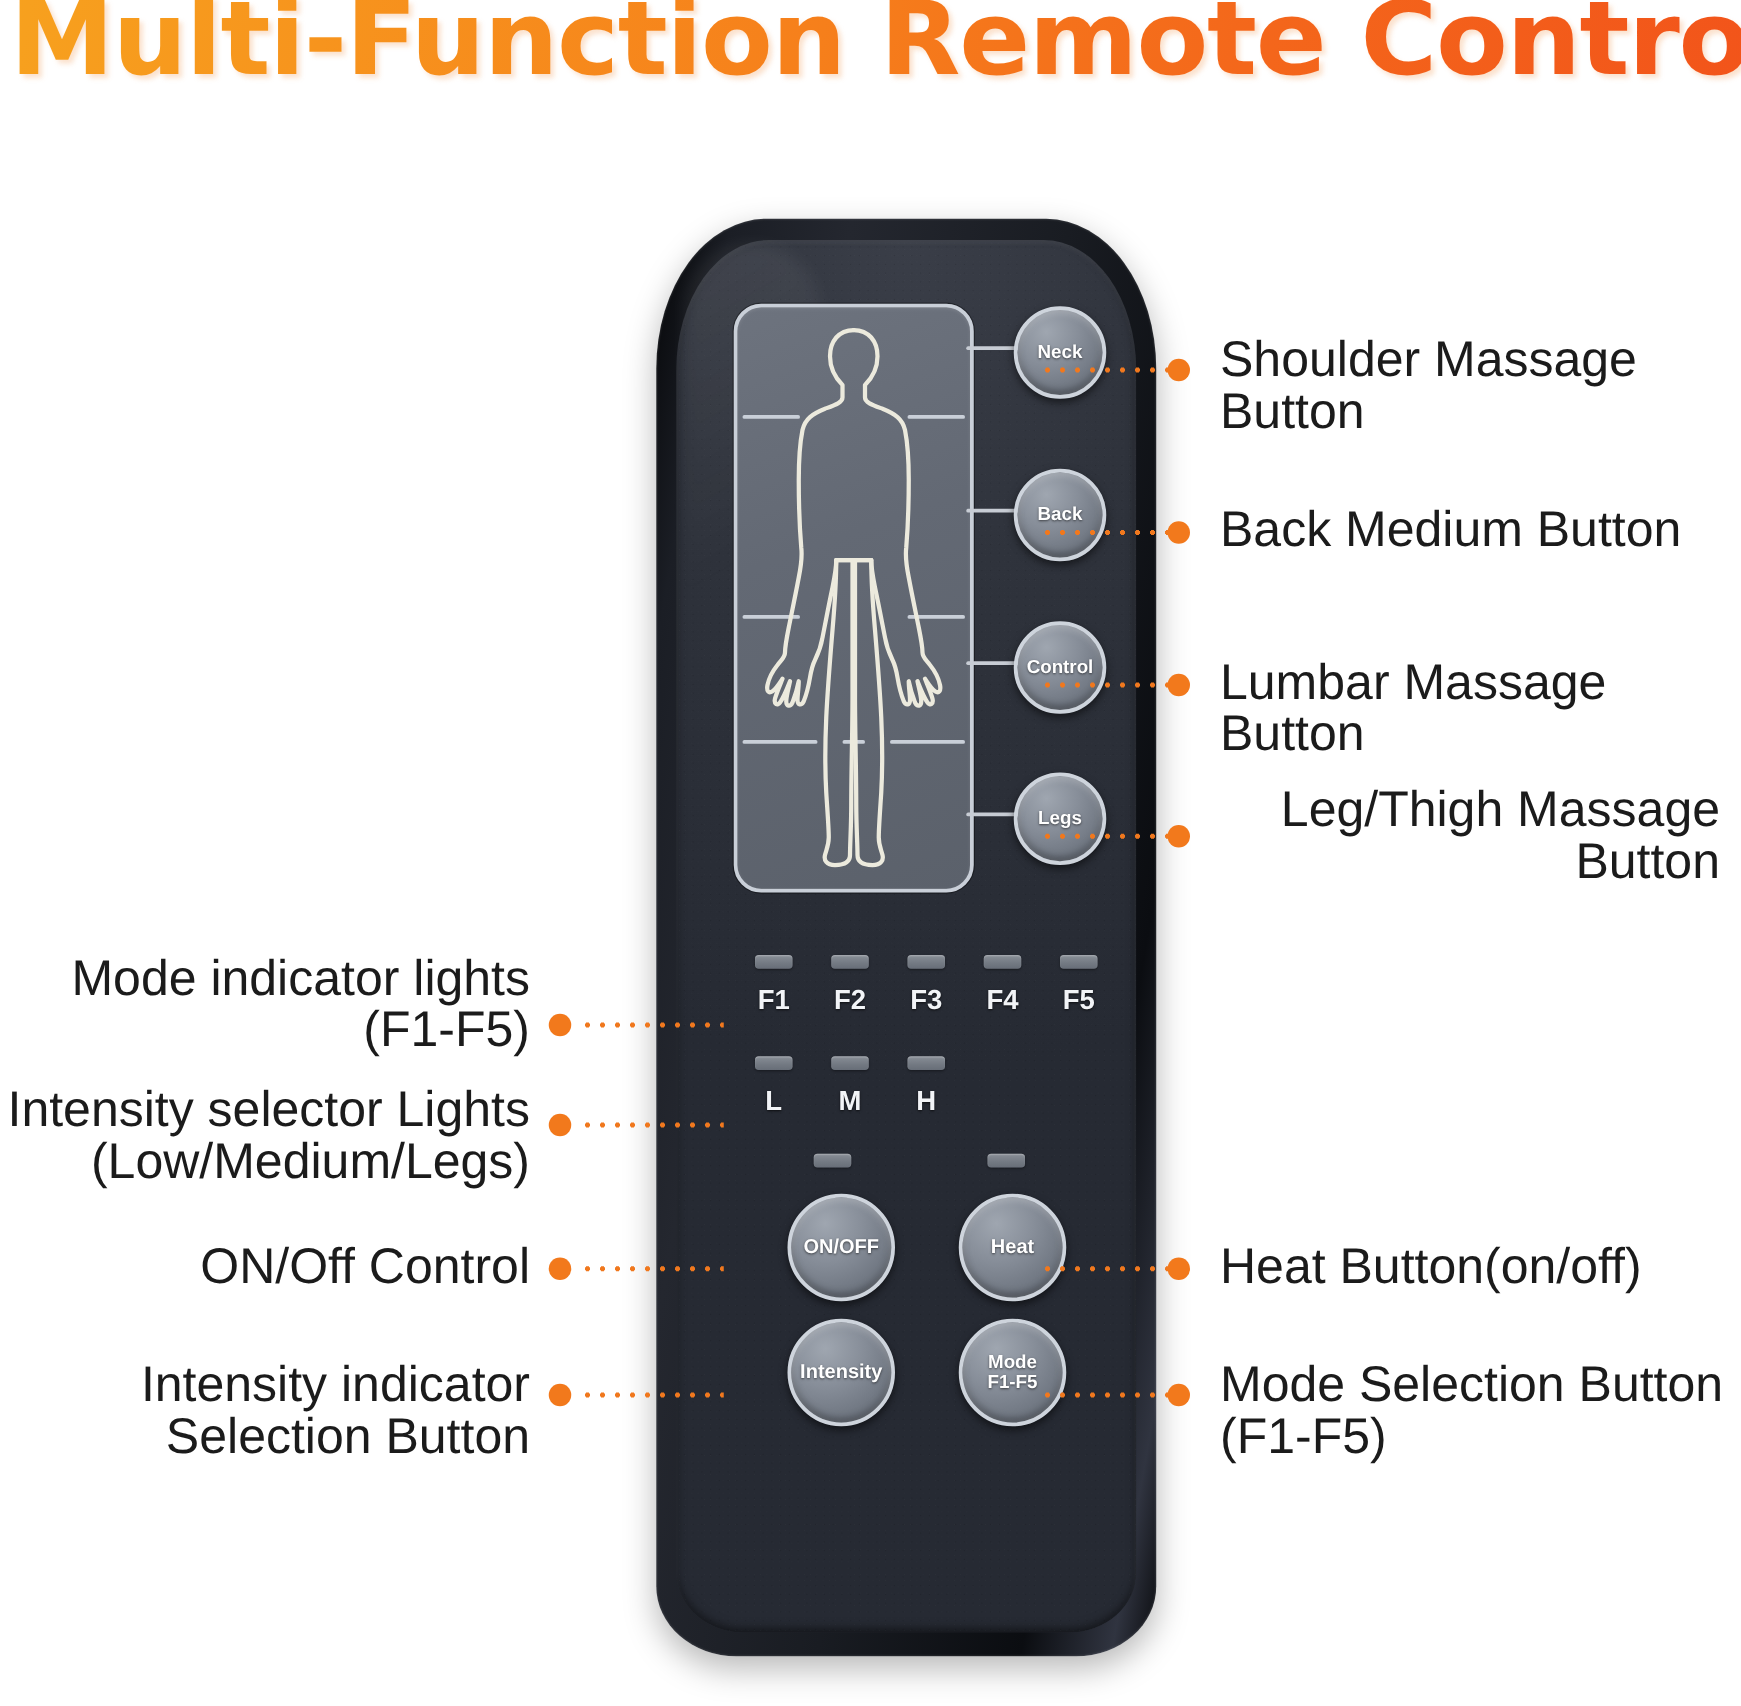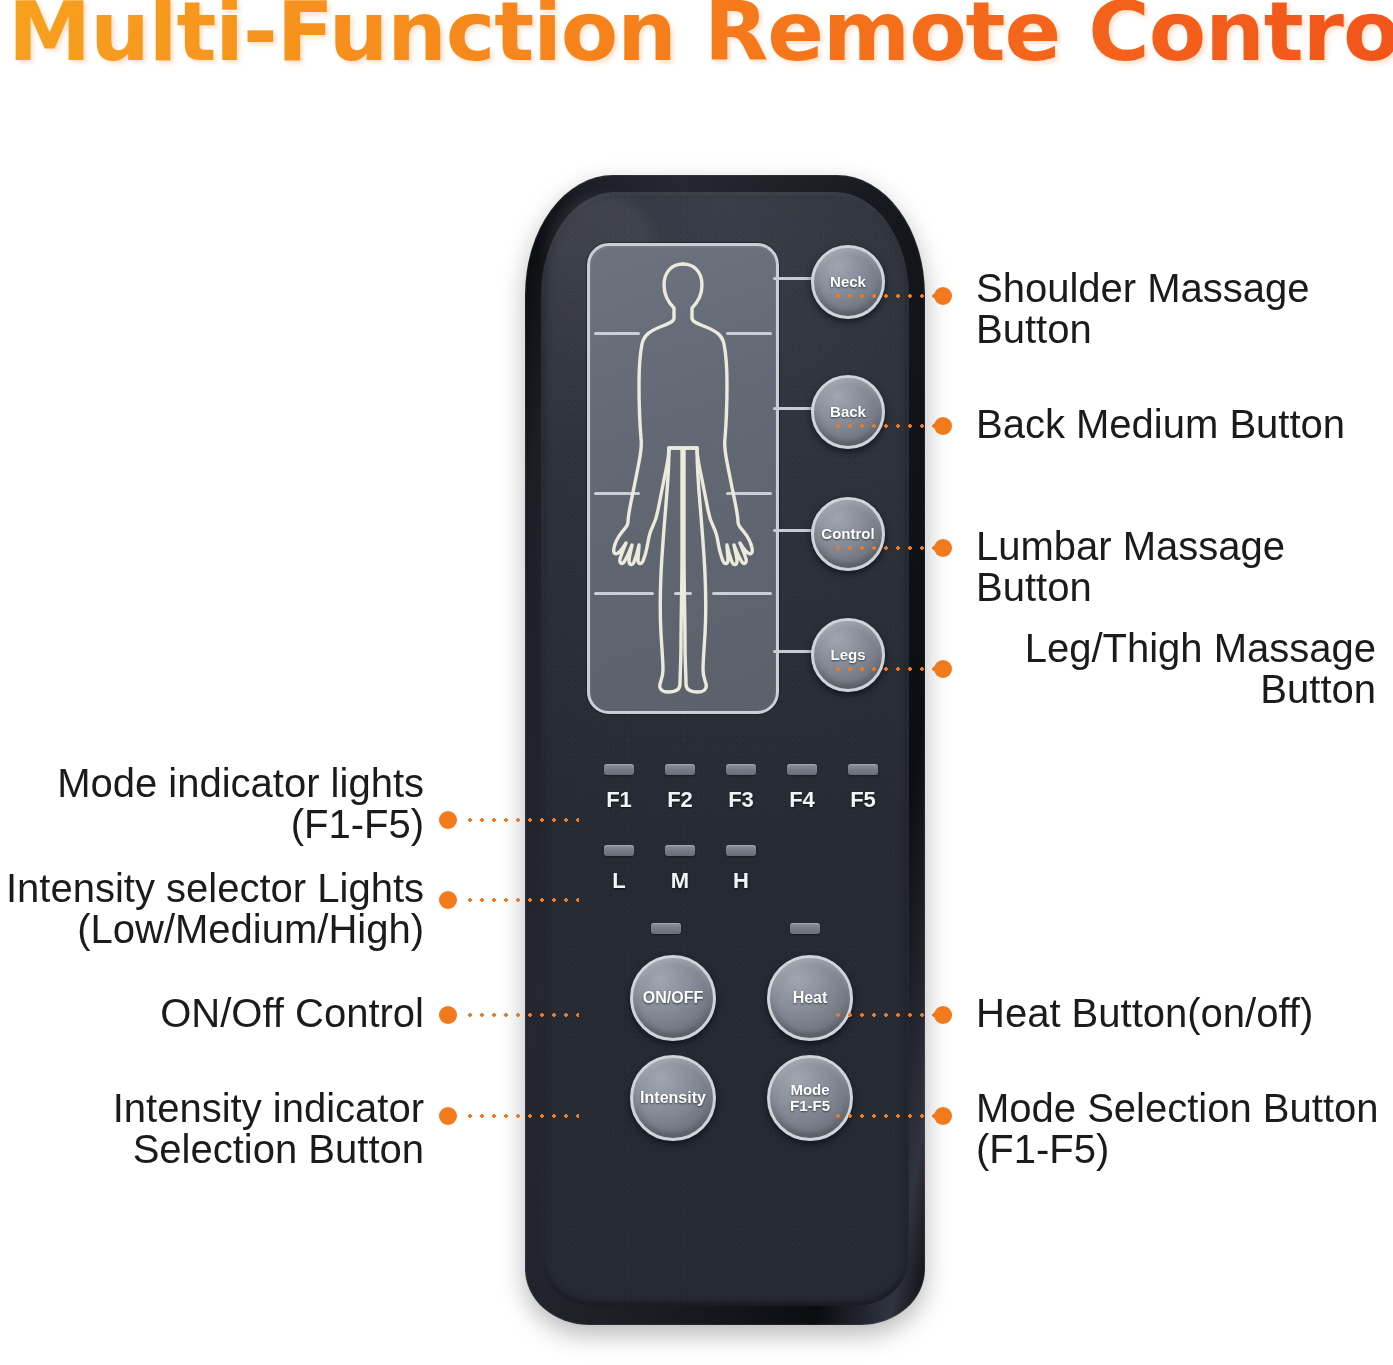--- a/index.html
+++ b/index.html
@@ -344,21 +344,21 @@
 (F1-F5)</div>
 
 <div class="bullet" style="left:439px; top:811px;"></div>
 <div class="dotline" style="left:464px; top:818px; width:115px;"></div>
 <div class="anno left" style="left:24px; top:763px; width:400px;">Mode indicator lights
 (F1-F5)</div>
 
 <div class="bullet" style="left:439px; top:891px;"></div>
 <div class="dotline" style="left:464px; top:898px; width:115px;"></div>
 <div class="anno left" style="left:4px; top:868px; width:420px;">Intensity selector Lights
-(Low/Medium/High)</div>
+(Low/Medium/Legs)</div>
 
 <div class="bullet" style="left:439px; top:1006px;"></div>
 <div class="dotline" style="left:464px; top:1013px; width:115px;"></div>
 <div class="anno left" style="left:24px; top:993px; width:400px;">ON/Off Control</div>
 
 <div class="bullet" style="left:439px; top:1107px;"></div>
 <div class="dotline" style="left:464px; top:1114px; width:115px;"></div>
 <div class="anno left" style="left:24px; top:1088px; width:400px;">Intensity indicator
 Selection Button</div>
 

